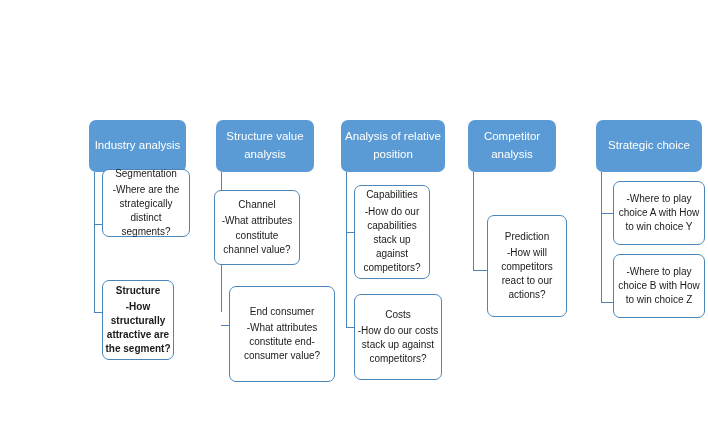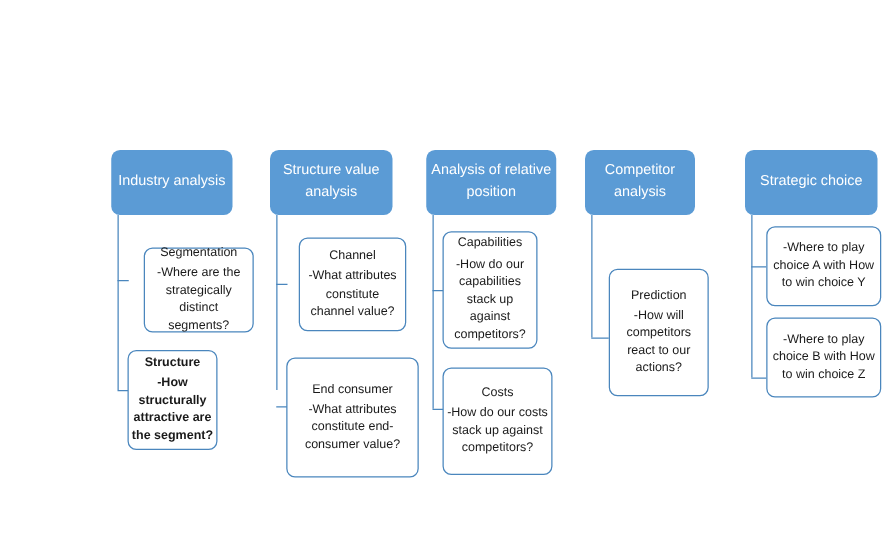--- a/index.html
+++ b/index.html
@@ -68,39 +68,39 @@
 
 <div id="canvas">
 
   <div class="column">
     <div class="header-box" style="left:58px; top:120px; width:97px; height:52px;">Industry analysis</div>
 
     <div class="connector conn-v" style="left:63px; top:172px; height:140px;"></div>
     <div class="connector conn-h" style="left:63px; top:224px; width:9px;"></div>
     <div class="connector conn-h" style="left:63px; top:312px; width:9px;"></div>
 
-    <div class="child-box" style="left:71px; top:198px; width:88px; height:68px;margin-left:13px;">
+    <div class="child-box" style="left:71px; top:169px; width:88px; height:68px;">
       <span class="child-title">Segmentation</span>
       <span class="child-body">-Where are the strategically distinct segments?</span>
     </div>
 
     <div class="child-box" style="left:71px; top:280px; width:72px; height:80px;font-weight:bold;">
       <span class="child-title">Structure</span>
       <span class="child-body">-How structurally attractive are the segment?</span>
     </div>
   </div>
 
   <div class="column">
     <div class="header-box" style="left:185px; top:120px; width:98px; height:52px;">Structure value analysis</div>
 
     <div class="connector conn-v" style="left:190px; top:172px; height:140px;"></div>
     <div class="connector conn-h" style="left:190px; top:227px; width:9px;"></div>
     <div class="connector conn-h" style="left:190px; top:325px; width:9px;"></div>
 
-    <div class="child-box" style="left:208px; top:190px; width:86px; height:75px;">
+    <div class="child-box" style="left:183px; top:190px; width:86px; height:75px;">
       <span class="child-title">Channel</span>
       <span class="child-body">-What attributes constitute channel value?</span>
     </div>
 
     <div class="child-box" style="left:198px; top:286px; width:106px; height:96px;">
       <span class="child-title">End consumer</span>
       <span class="child-body">-What attributes constitute end-consumer value?</span>
     </div>
   </div>
 

